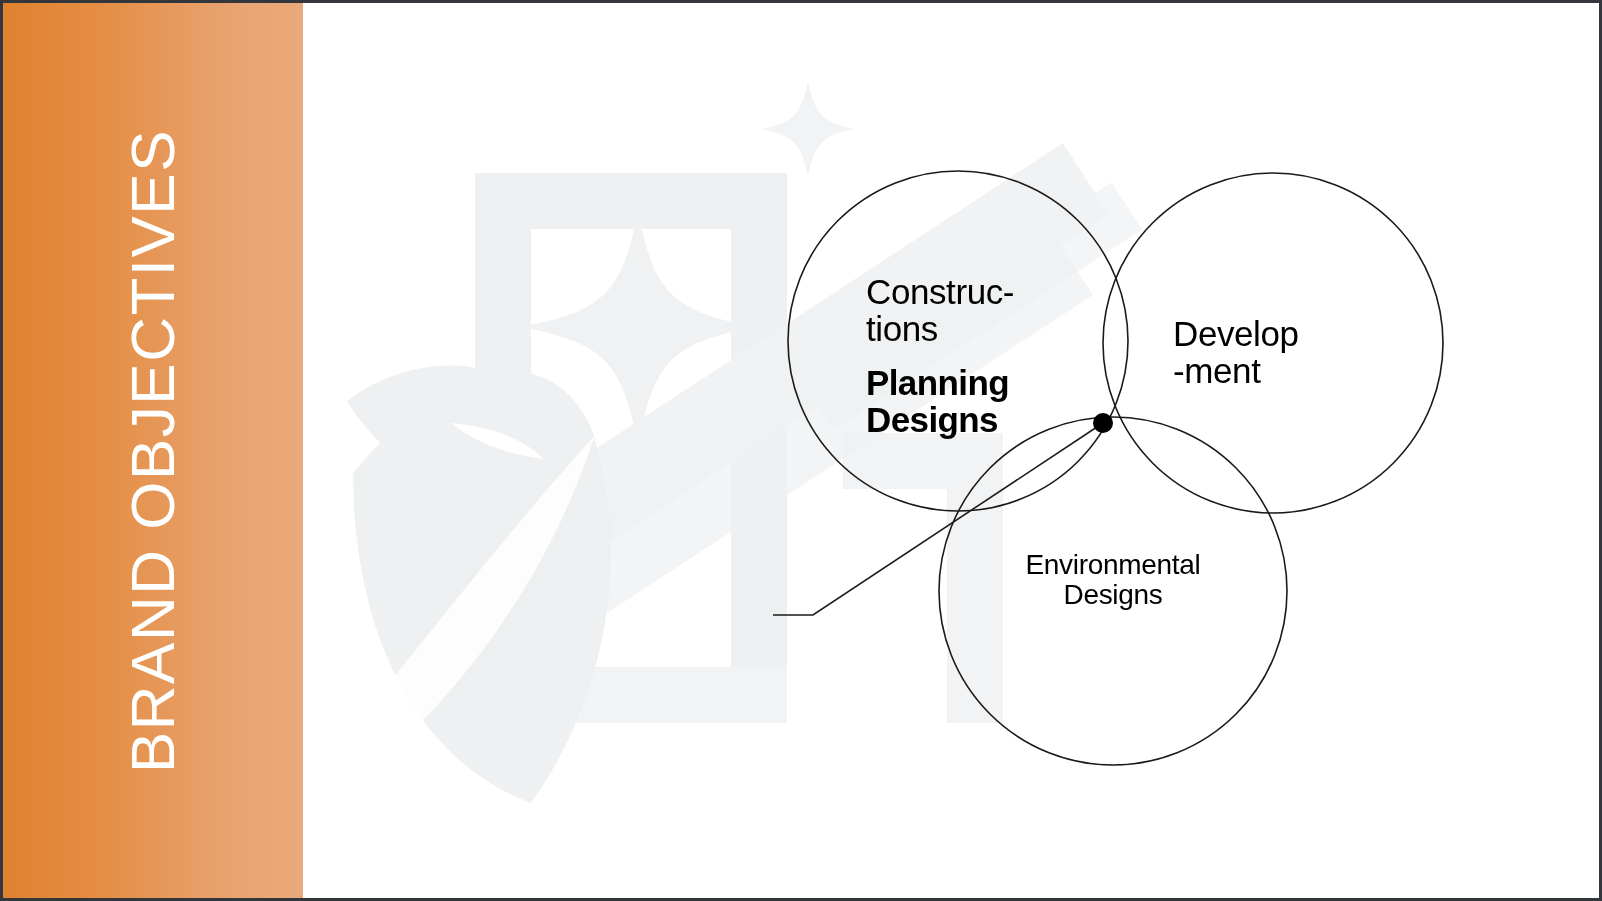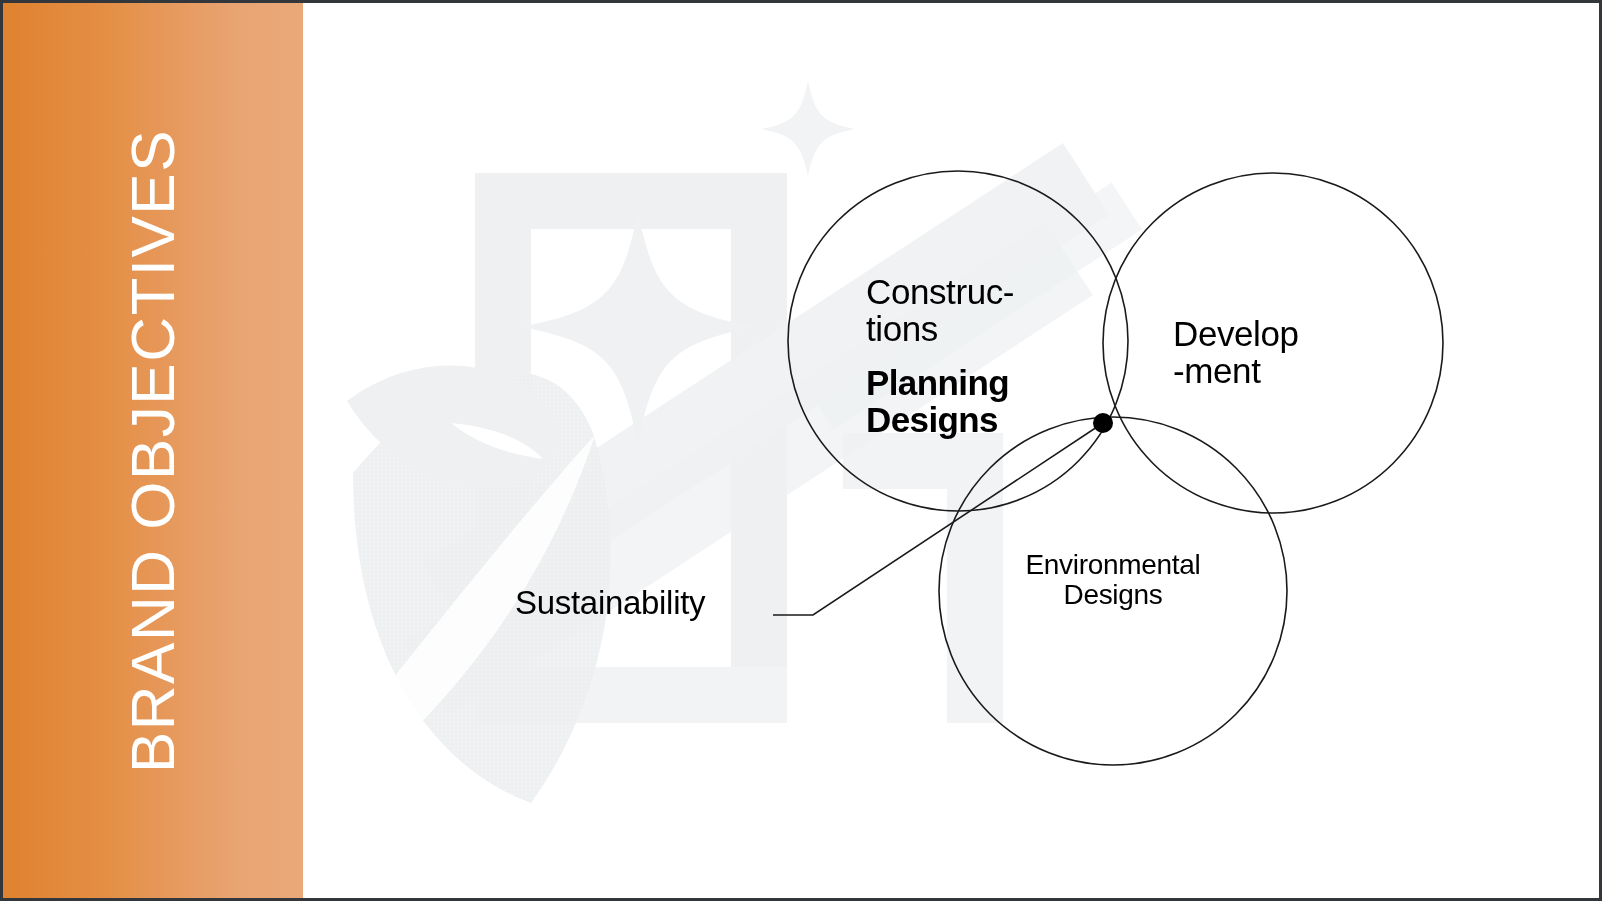--- a/index.html
+++ b/index.html
@@ -180,16 +180,15 @@
     <div class="venn-label" id="label-development">
       <span>Develop</span><br>
       <span>-ment</span>
     </div>
 
     <div class="venn-label" id="label-environmental">
       <span>Environmental</span><br>
       <span>Designs</span>
     </div>
 
-    <div id="label-sustainability">Sustainability</div>
   </div>
 
 </div>
 
 </body></html>

